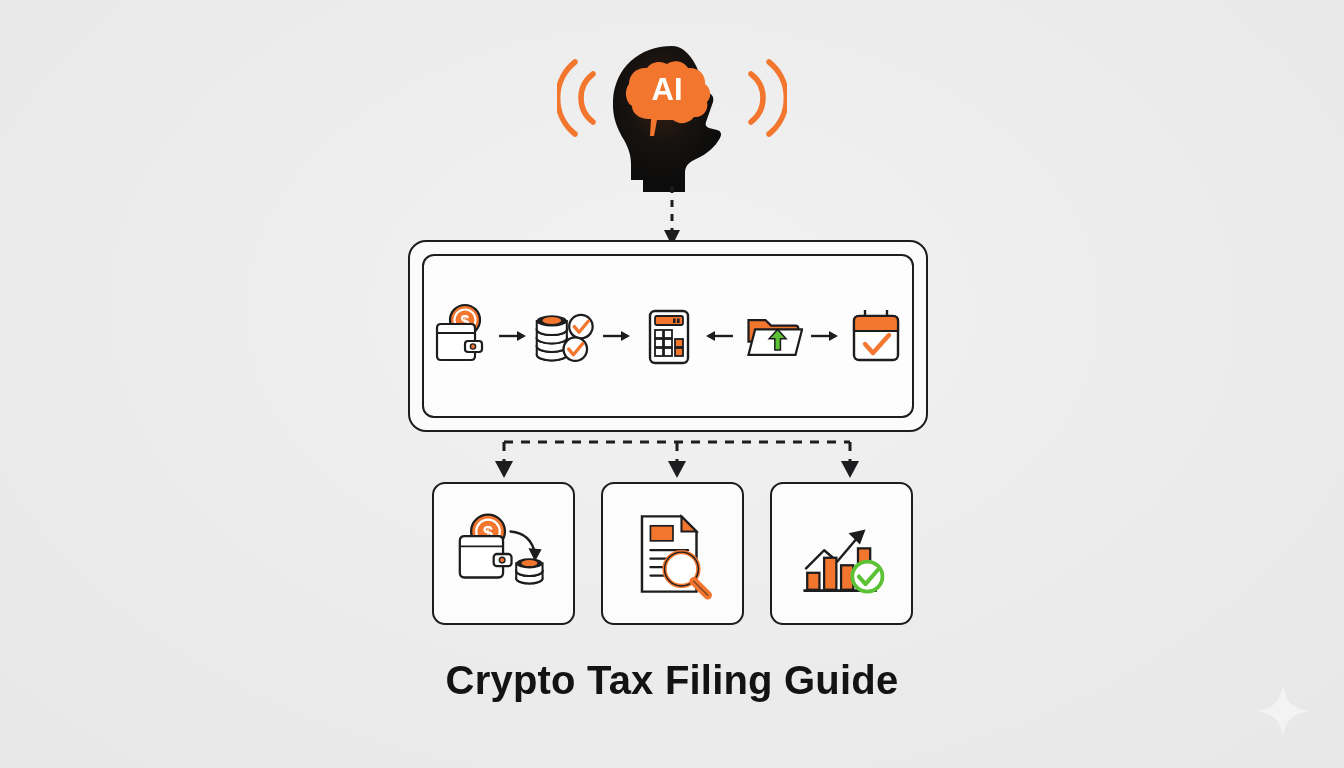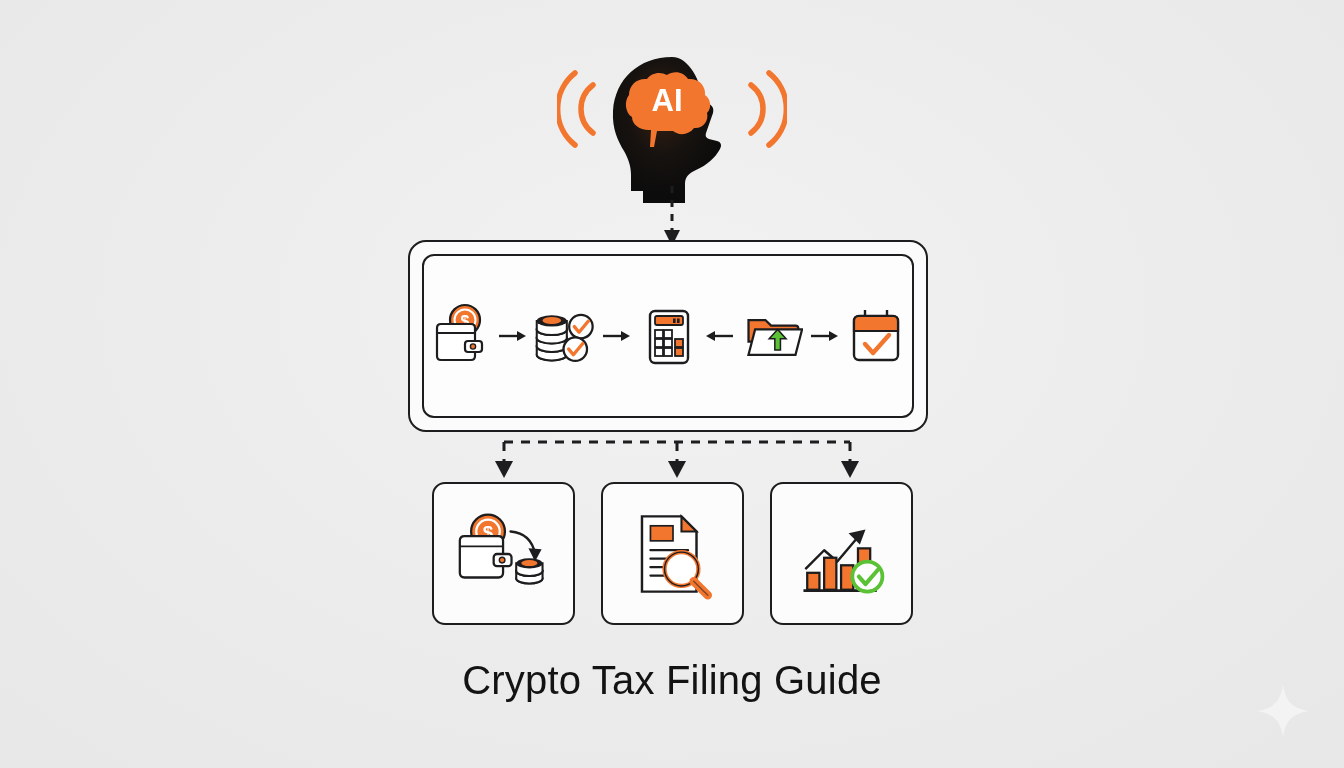--- a/index.html
+++ b/index.html
@@ -29,21 +29,21 @@
     bottom: 28px;
     width: 58px;
     height: 58px;
     opacity: .75;
   }
 
   
   .ai-head {
     position: absolute;
     left: 50%;
-    top: 51px;
+    top: 40px;
     transform: translateX(-50%);
     width: 230px;
     height: 160px;
   }
 
   
   .connector-top {
     position: absolute;
     left: 50%;
     top: 186px;
@@ -124,21 +124,21 @@
   #card-chart    { left: 770px; }
 
   
   .caption {
     position: absolute;
     left: 0;
     right: 0;
     top: 658px;
     text-align: center;
     font-size: 40px;
-    font-weight: 400;
+    font-weight: 700;
     color: #131314;
     letter-spacing: .2px;
   }
 </style>
 </head>
 <body>
 
 <div id="stage">
 
   <div class="ai-head">

